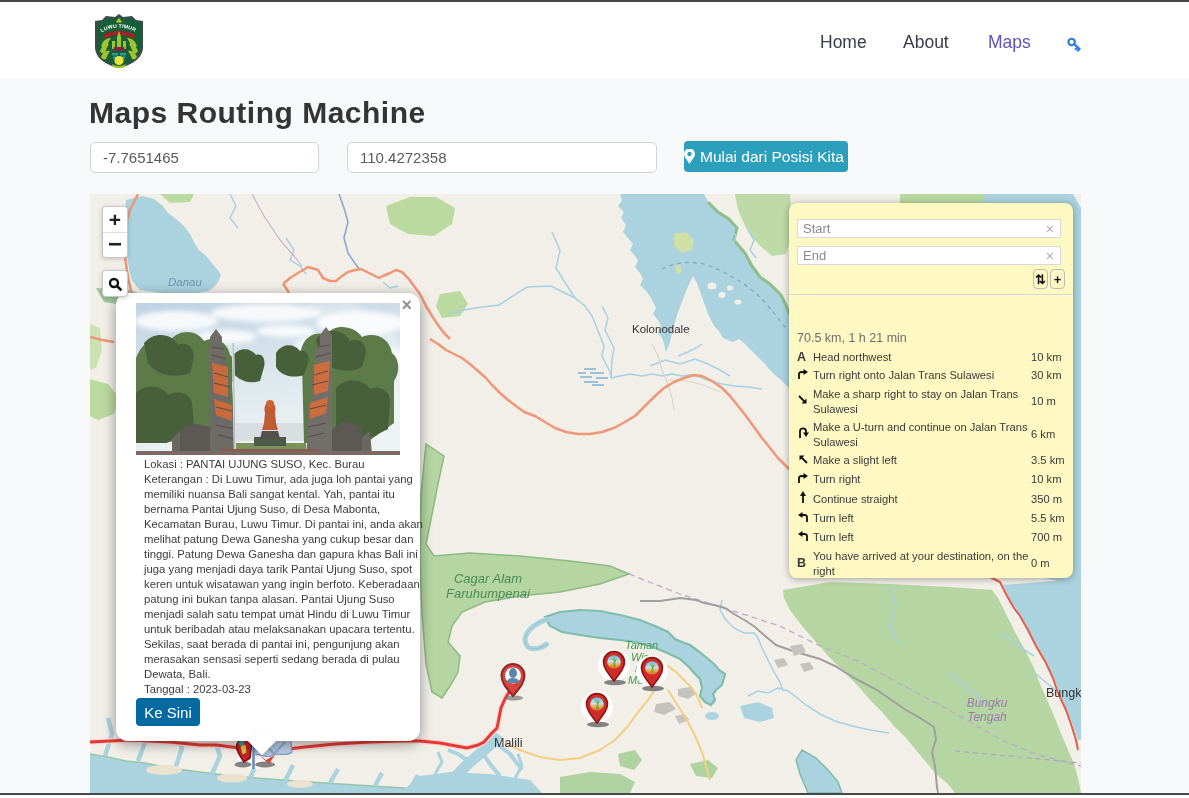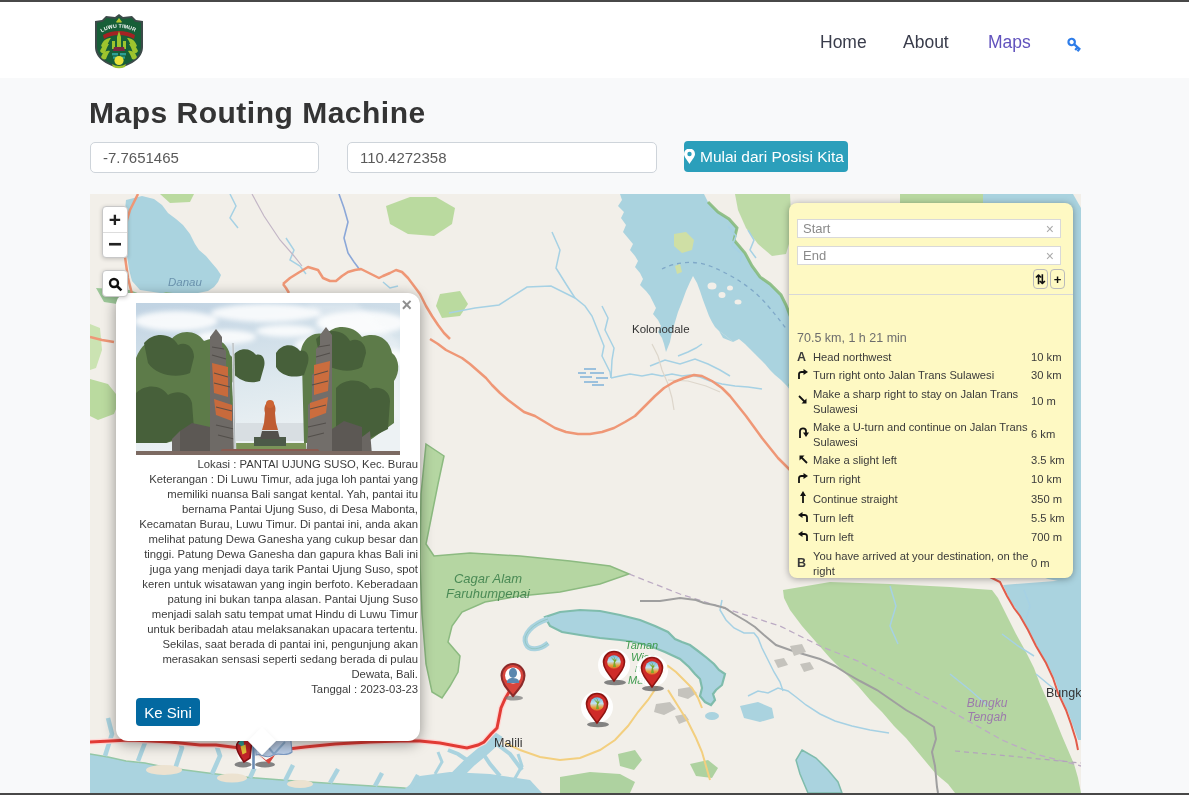--- a/index.html
+++ b/index.html
@@ -38,21 +38,21 @@
   #rsteps { position:absolute; left:8px; top:145px; width:268px; font-size:11.2px; color:#3a3a3a; }
   #rsteps table { border-collapse:collapse; width:100%; table-layout:fixed; }
   #rsteps td { padding:1.5px 0; vertical-align:middle; line-height:15px; }
   #rsteps .ic { width:16px; font-weight:bold; font-size:12.5px; }
   #rsteps .d { text-align:right; white-space:nowrap; width:34px; padding-right:16px; }
   
   #popup { position:absolute; left:26px; top:99px; width:304px; height:448px; background:#fff; border-radius:12px; box-shadow:0 3px 14px rgba(0,0,0,.4); z-index:24; }
   #popup .tip { position:absolute; left:136px; bottom:-10px; width:20px; height:20px; background:#fff; transform:rotate(45deg); box-shadow:3px 3px 6px rgba(0,0,0,.15);}
   #pclose { position:absolute; right:8px; top:2px; color:#8f8f8f; font-size:18px; font-weight:bold; }
   #pimg { position:absolute; left:20px; top:10px; width:264px; height:152px; }
-  #ptext { position:absolute; left:22px; top:164px; width:280px; font-size:11.3px; line-height:15px; color:#3c3c3c; white-space:nowrap;text-align:right; }
+  #ptext { position:absolute; left:28px; top:164px; width:280px; font-size:11.3px; line-height:15px; color:#3c3c3c; white-space:nowrap; }
   #kesini { position:absolute; left:20px; top:405px; width:64px; height:28px; background:#0369a1; border-radius:4px; color:#fff; font-size:15px; text-align:center; line-height:30px; }
 </style>
 </head>
 <body>
 <div id="frame-top"></div>
 <div id="navbar">
   <svg id="logo" width="54" height="56" viewBox="0 0 54 56">
     <path d="M27,1 L31,4 L40,3 L44,7 L51,8 L51,34 C51,45 40,52 27,55 C14,52 3,45 3,34 L3,8 L10,7 L14,3 L23,4 Z" fill="#3c4a49"></path>
     <path d="M27,3.5 L30.5,6 L39.5,5 L43,8.8 L49,9.8 L49,33.5 C49,43.5 39,50.5 27,53.2 C15,50.5 5,43.5 5,33.5 L5,9.8 L11,8.8 L14.5,5 L23.5,6 Z" fill="#175f38"></path>
     <path d="M27,5 L24,9 L27,12 L30,9 Z" fill="#b6c832"></path>

